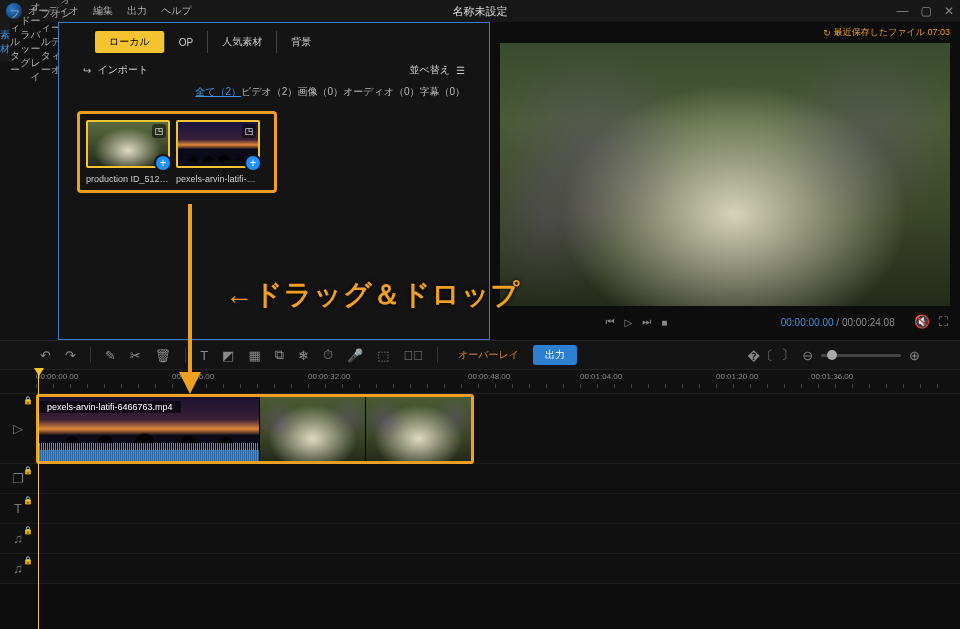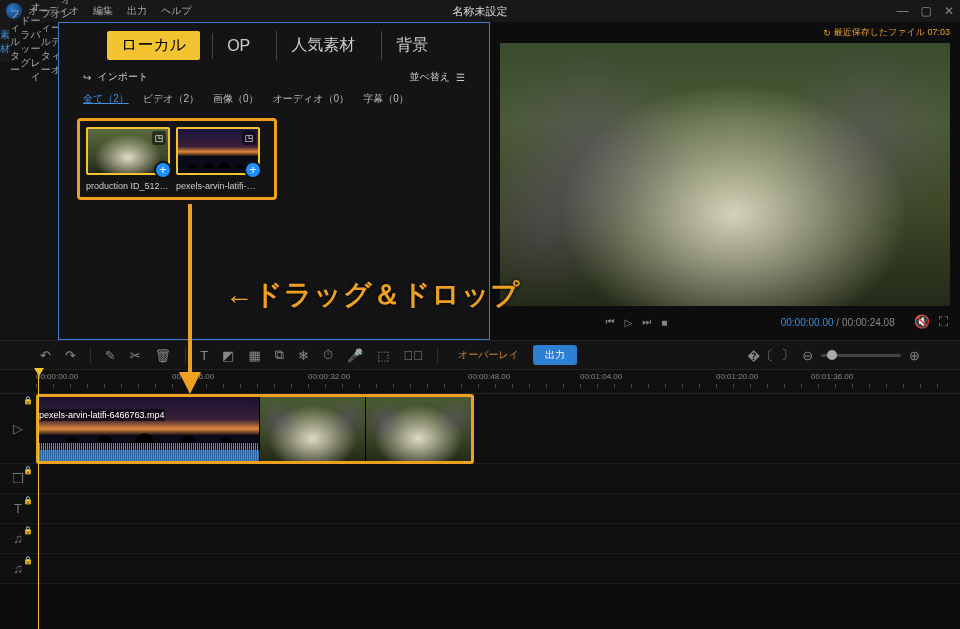--- a/index.html
+++ b/index.html
@@ -14,29 +14,29 @@
   .titlebar .winbtns span { cursor: pointer; }
 
   
   .top { display: flex; height: 318px; }
   .side-tabs { width: 58px; background: #121212; display: flex; flex-direction: row; }
   .side-tab { height: 40px; display: flex; align-items: center; justify-content: center; font-size: 10px; color: #aaa; cursor: pointer; }
   .side-tab.active { color: #3c8fe0; background: #1a1a1a; }
 
   .media-panel { flex: 1; background: #141414; position: relative; border: 1px solid #3a7bca; }
   .media-tabs { display: flex; align-items: center; gap: 0; padding: 8px 16px 0 36px; }
-  .media-tab { padding: 4px 14px; font-size: 16px; color: #ccc; cursor: pointer; margin-left: 12px; }
+  .media-tab { padding: 4px 14px; font-size: 10px; color: #ccc; cursor: pointer; }
   .media-tab.active { background: #f4c430; color: #000; border-radius: 2px; }
   .media-tab + .media-tab { border-left: 1px solid #444; }
 
   .import-row { display: flex; align-items: center; padding: 10px 24px 4px 24px; font-size: 10px; color: #ccc; }
   .import-row .import-ic { margin-right: 6px; }
   .import-row .sort { margin-left: auto; display: flex; align-items: center; gap: 6px; }
 
-  .filter-row { display: flex; gap: 14px; padding: 4px 24px 8px 24px; font-size: 10px; color: #bbb; }
+  .filter-row { display: flex; padding: 4px 24px 8px 24px; font-size: 10px; color: #bbb; justify-content: flex-end; }
   .filter-row .f.active { color: #3c8fe0; text-decoration: underline; }
   .f { cursor: pointer; }
 
   .thumbs-wrap { margin: 4px 18px; border: 3px solid #f0a020; border-radius: 4px; padding: 6px; width: 200px; }
   .thumbs { display: flex; gap: 6px; }
   .thumb { width: 84px; }
   .thumb .img { width: 84px; height: 48px; border: 2px solid #f4c430; border-radius: 2px; position: relative; background-size: cover; background-position: center; }
   .thumb .img .cam { position: absolute; top: 2px; right: 2px; width: 14px; height: 14px; border-radius: 3px; background: rgba(0,0,0,.5); display: flex; align-items: center; justify-content: center; color: #fff; font-size: 9px; }
   .thumb .img .add { position: absolute; bottom: -6px; right: -4px; width: 18px; height: 18px; border-radius: 50%; background: #1e90ff; border: 2px solid #141414; color: #fff; display: flex; align-items: center; justify-content: center; font-size: 12px; }
   .thumb .cap { font-size: 9px; color: #ccc; margin-top: 6px; white-space: nowrap; overflow: hidden; text-overflow: ellipsis; }
@@ -82,21 +82,21 @@
   .ruler .minor { position:absolute; top:14px; width:1px; height:4px; background:#444;}
   .tracks { position: relative; }
   .track { height: 30px; border-bottom: 1px solid #1c1c1c; display: flex; align-items: center; }
   .track.video { height: 70px; }
   .track-head { width: 36px; height: 100%; display: flex; align-items: center; justify-content: center; color: #777; font-size: 13px; background:#101010; position:relative; z-index:2;}
   .track-head .lock { font-size:8px; position:absolute; top:2px; right:3px; color:#555;}
   .clip-area { flex: 1; position: relative; height: 100%; }
 
   .clip-wrap { position: absolute; left: 0; top: 0; height: 70px; width: 438px; border: 3px solid #f0a020; border-radius: 3px; display: flex; overflow: hidden; background:#222;}
   .clip1 { width: 220px; height:100%; position:relative; background: linear-gradient(180deg,#1a1230 0%,#3a2038 35%,#e0883a 50%,#0a0a18 60%,#0a0a18 100%);}
-  .clip1 .label { position:absolute; top:12px; left:0; background:rgba(0,0,0,.6); color:#fff; font-size:9px; padding:1px 0; }
+  .clip1 .label { position:absolute; top:4px; left:0; background:rgba(0,0,0,.6); color:#fff; font-size:9px; padding:1px 8px; }
   .clip1 .wave { position:absolute; bottom:0; left:0; right:0; height:18px;
       background:
         repeating-linear-gradient(90deg, #3c8fe0 0 1px, transparent 1px 2px),
         linear-gradient(180deg, transparent 40%, rgba(60,143,224,.7) 40%);
   }
   .clip1 .trees { position:absolute; bottom:18px; left:0; right:0; height:16px;
       background:
         radial-gradient(circle at 15% 100%, #000 6px, transparent 7px),
         radial-gradient(circle at 30% 100%, #000 7px, transparent 8px),
         radial-gradient(circle at 48% 100%, #000 9px, transparent 10px),

